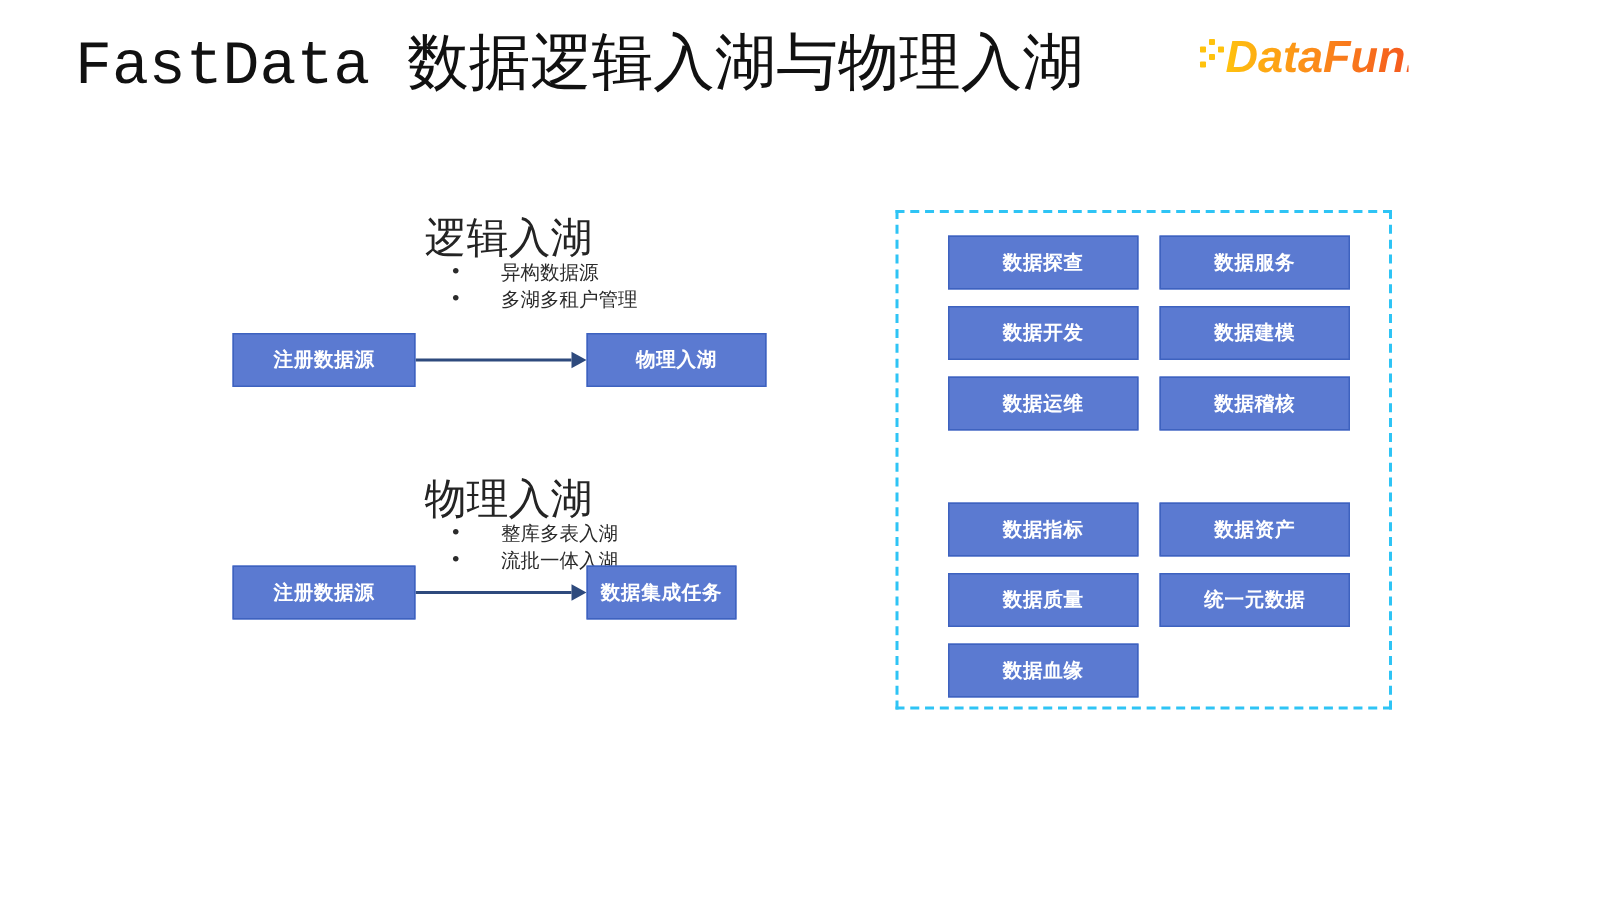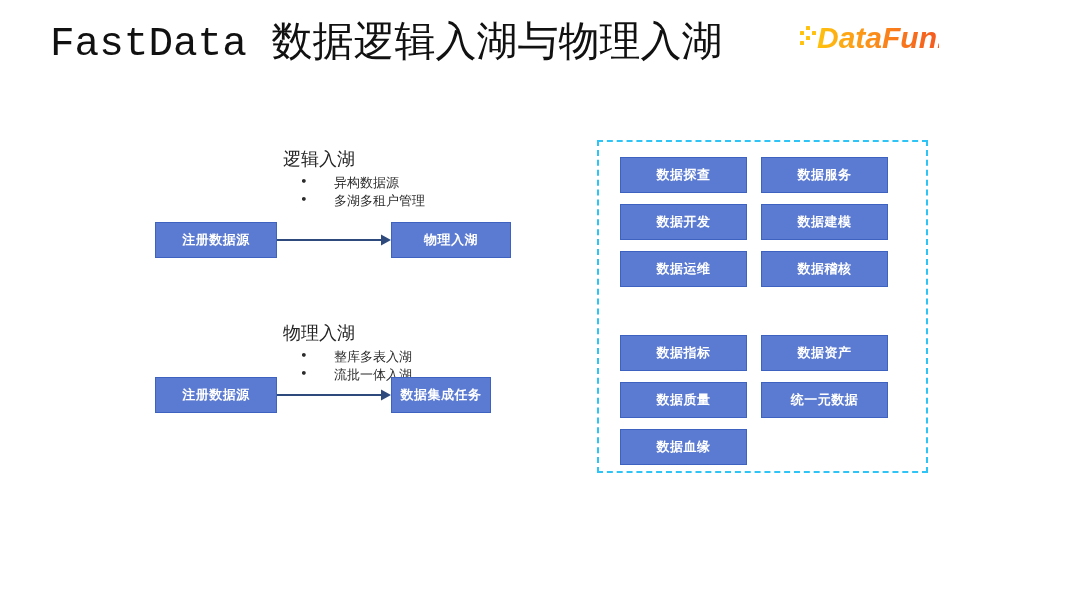--- a/index.html
+++ b/index.html
@@ -83,21 +83,21 @@
     justify-content: center;
   }
   .datafun-svg { display: block; }
 
   
   .diagram-left { position: absolute; left: 0; top: 0; width: 560px; height: 607px; }
 
   .group-heading {
     position: absolute;
     font-family: "DejaVu Serif", "Liberation Serif", serif;
-    font-size: 18px;
+    font-size: 28px;
     line-height: 26px;
     color: #242424;
     white-space: nowrap;
   }
   .bullet-list {
     position: absolute;
     margin: 0;
     padding: 0;
     list-style: none;
     font-family: "DejaVu Serif", "Liberation Serif", serif;
@@ -139,21 +139,21 @@
     position: absolute;
     left: 597px;
     top: 140px;
     width: 331px;
     height: 333px;
     border: 2px dashed #2ec4f5;
     box-sizing: border-box;
   }
   .panel-group {
     position: absolute;
-    left: 21px;
+    left: 33px;
     width: 268px;
     display: grid;
     grid-template-columns: 127px 127px;
     column-gap: 14px;
     row-gap: 11px;
   }
   .panel-group.top { top: 15px; }
   .panel-group.bottom { top: 193px; }
 
   .capability-box {

